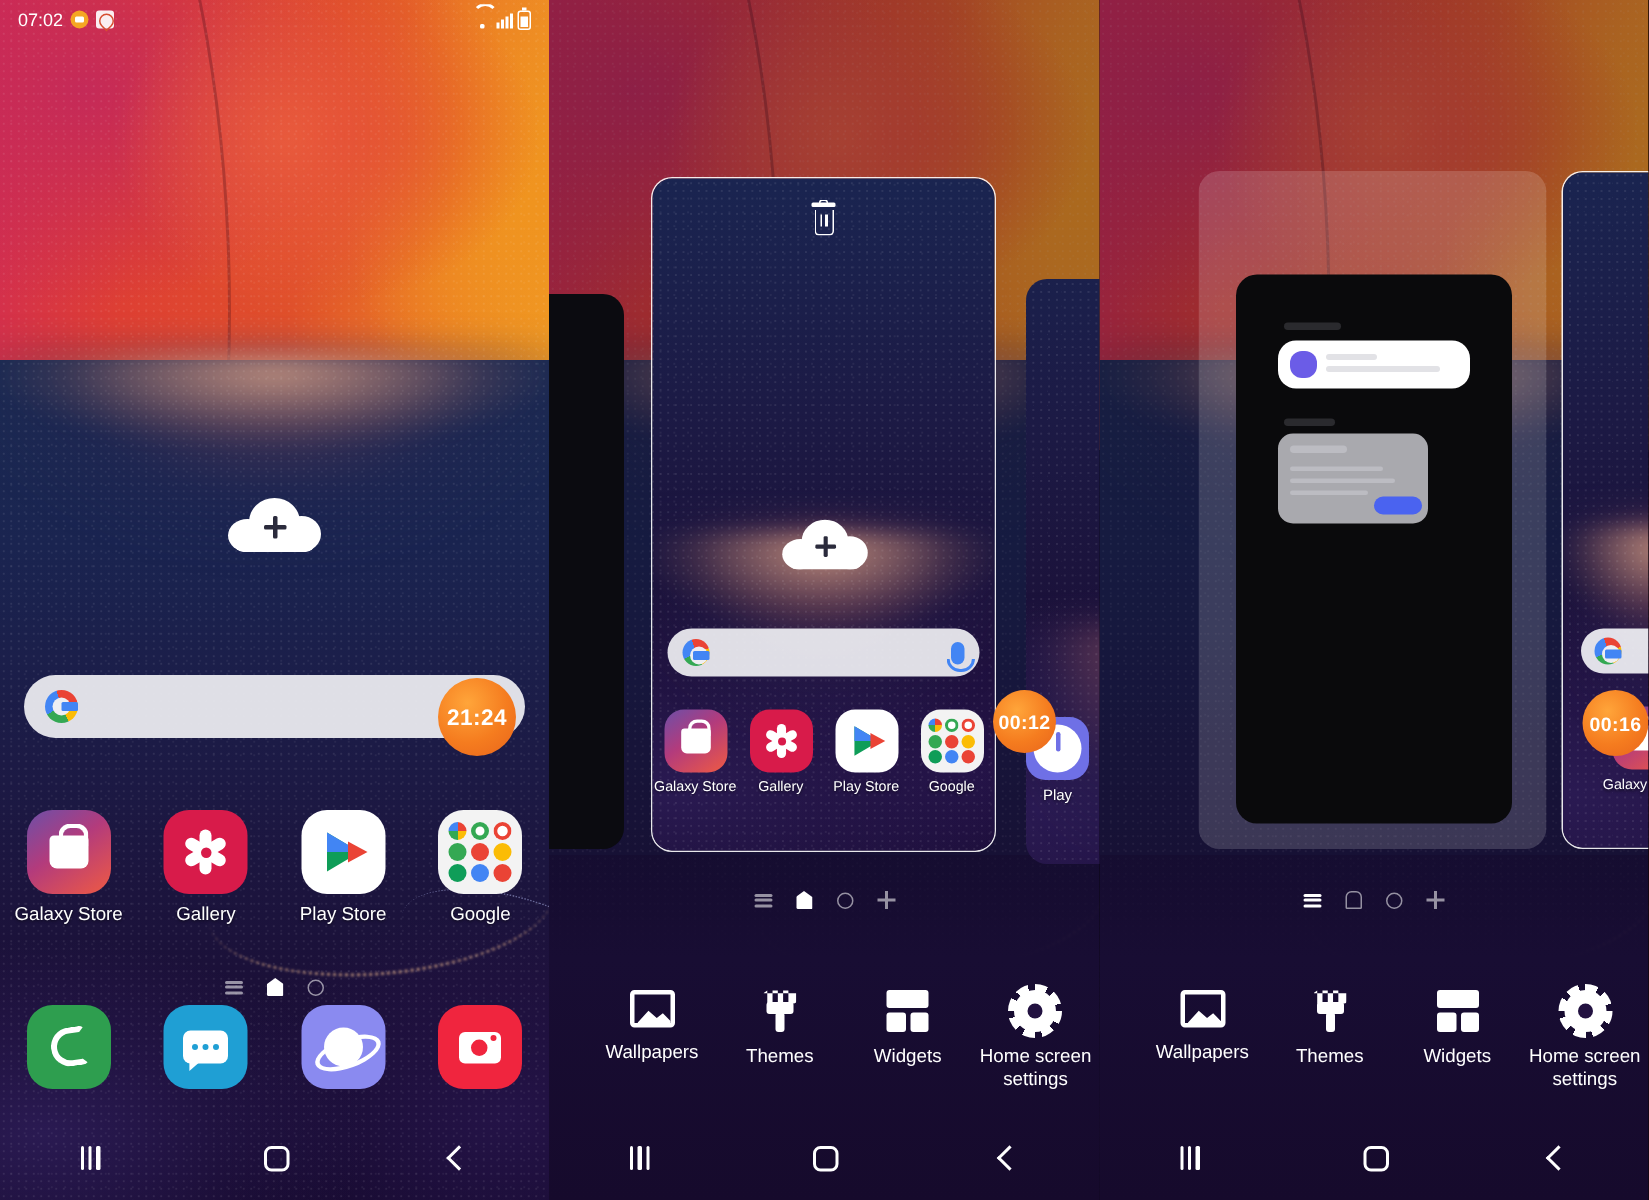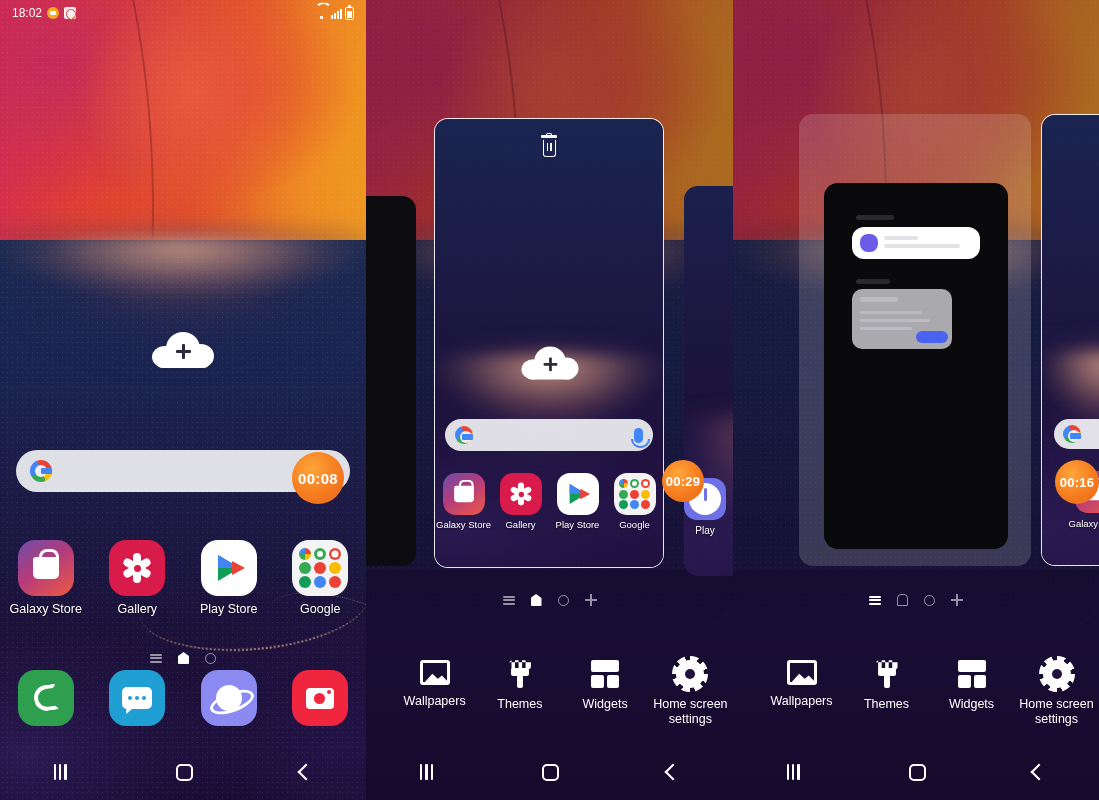--- a/index.html
+++ b/index.html
@@ -285,21 +285,21 @@
       <div class="night"></div>
         <div class="horizon"></div>
         <div class="shore"></div>
       <div class="dust"></div>
         <div class="dust2"></div>
         <div class="grain"></div>
     </div>
 
     <div class="statusbar">
       <div class="sb-left">
-        <span>18:02</span>
+        <span>07:02</span>
         <span class="ic-chat"></span>
         <span class="ic-loc"></span>
       </div>
       <div class="sb-right">
         <span class="ic-wifi"></span>
         <span class="ic-sig">
             <i></i>
             <i></i>
             <i></i>
             <i></i>
@@ -312,21 +312,21 @@
       <span class="b b1"></span>
         <span class="b b2"></span>
         <span class="b b3"></span>
       <span class="base"></span>
         <span class="plus"></span>
     </div>
 
     <div class="searchbar">
       <span class="glogo"></span>
     </div>
-    <div class="timer-badge" style="left:292px; top:452px; width:52px; height:52px; font-size:15px;">00:08</div>
+    <div class="timer-badge" style="left:292px; top:452px; width:52px; height:52px; font-size:15px;">21:24</div>
 
     <div class="approw" style="top:540px;">
       <div class="app">
         <div class="ic ic-galaxy">
             <span class="bag"></span>
           </div>
         <div class="lbl">Galaxy Store</div>
       </div>
       <div class="app">
         <div class="ic ic-gallery">
@@ -517,21 +517,21 @@
           <span class="body"></span>
       </div>
     </div>
 
     <div class="app" style="position:absolute; left:310px; top:478px; width:58px; gap:5px; z-index:11;">
       <div class="ic clockic" style="width:42px;height:42px;border-radius:13px">
         <span class="clkface"></span>
       </div>
       <div class="lbl" style="font-size:10px">Play</div>
     </div>
-    <div class="timer-badge" style="left:296px; top:460px; width:42px; height:42px; font-size:13px;">00:29</div>
+    <div class="timer-badge" style="left:296px; top:460px; width:42px; height:42px; font-size:13px;">00:12</div>
 
     <div class="pageind" style="top:594px;">
       <span class="pi pi-lines">
           <i></i>
           <i></i>
           <i></i>
         </span>
       <span class="pi on pi-home"></span>
       <span class="pi pi-circ"></span>
       <span class="pi pi-plus"></span>

